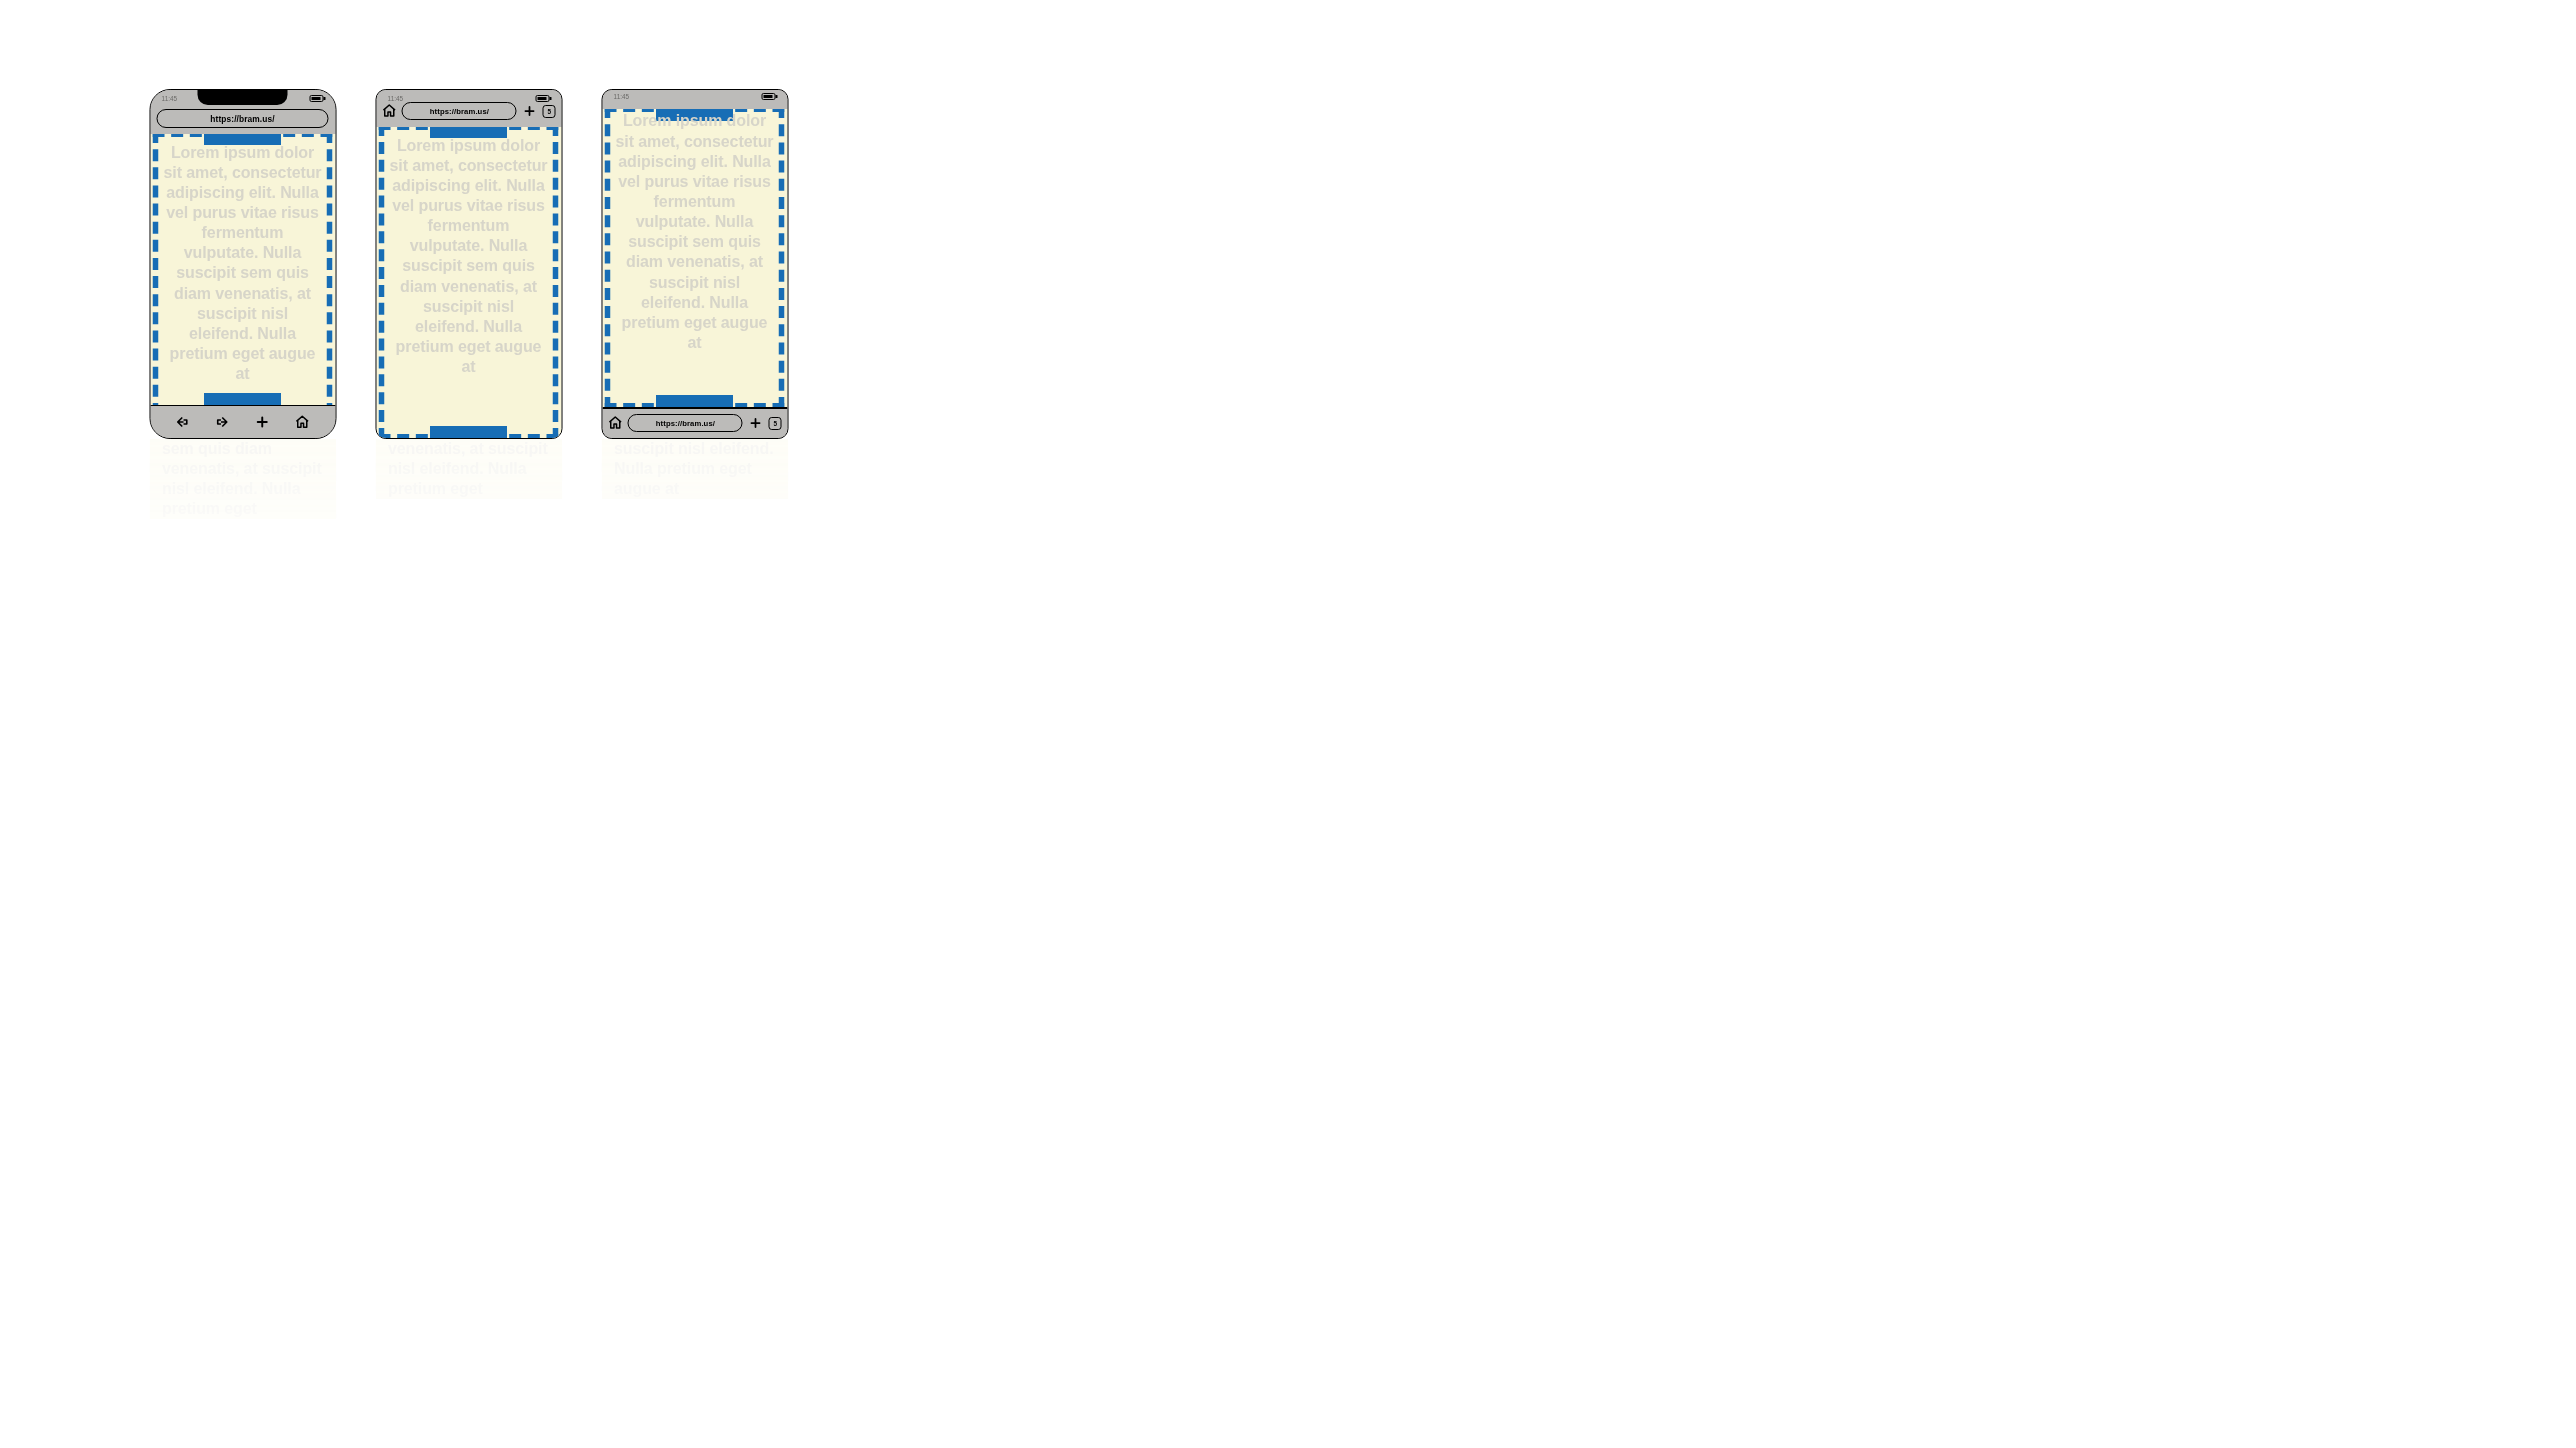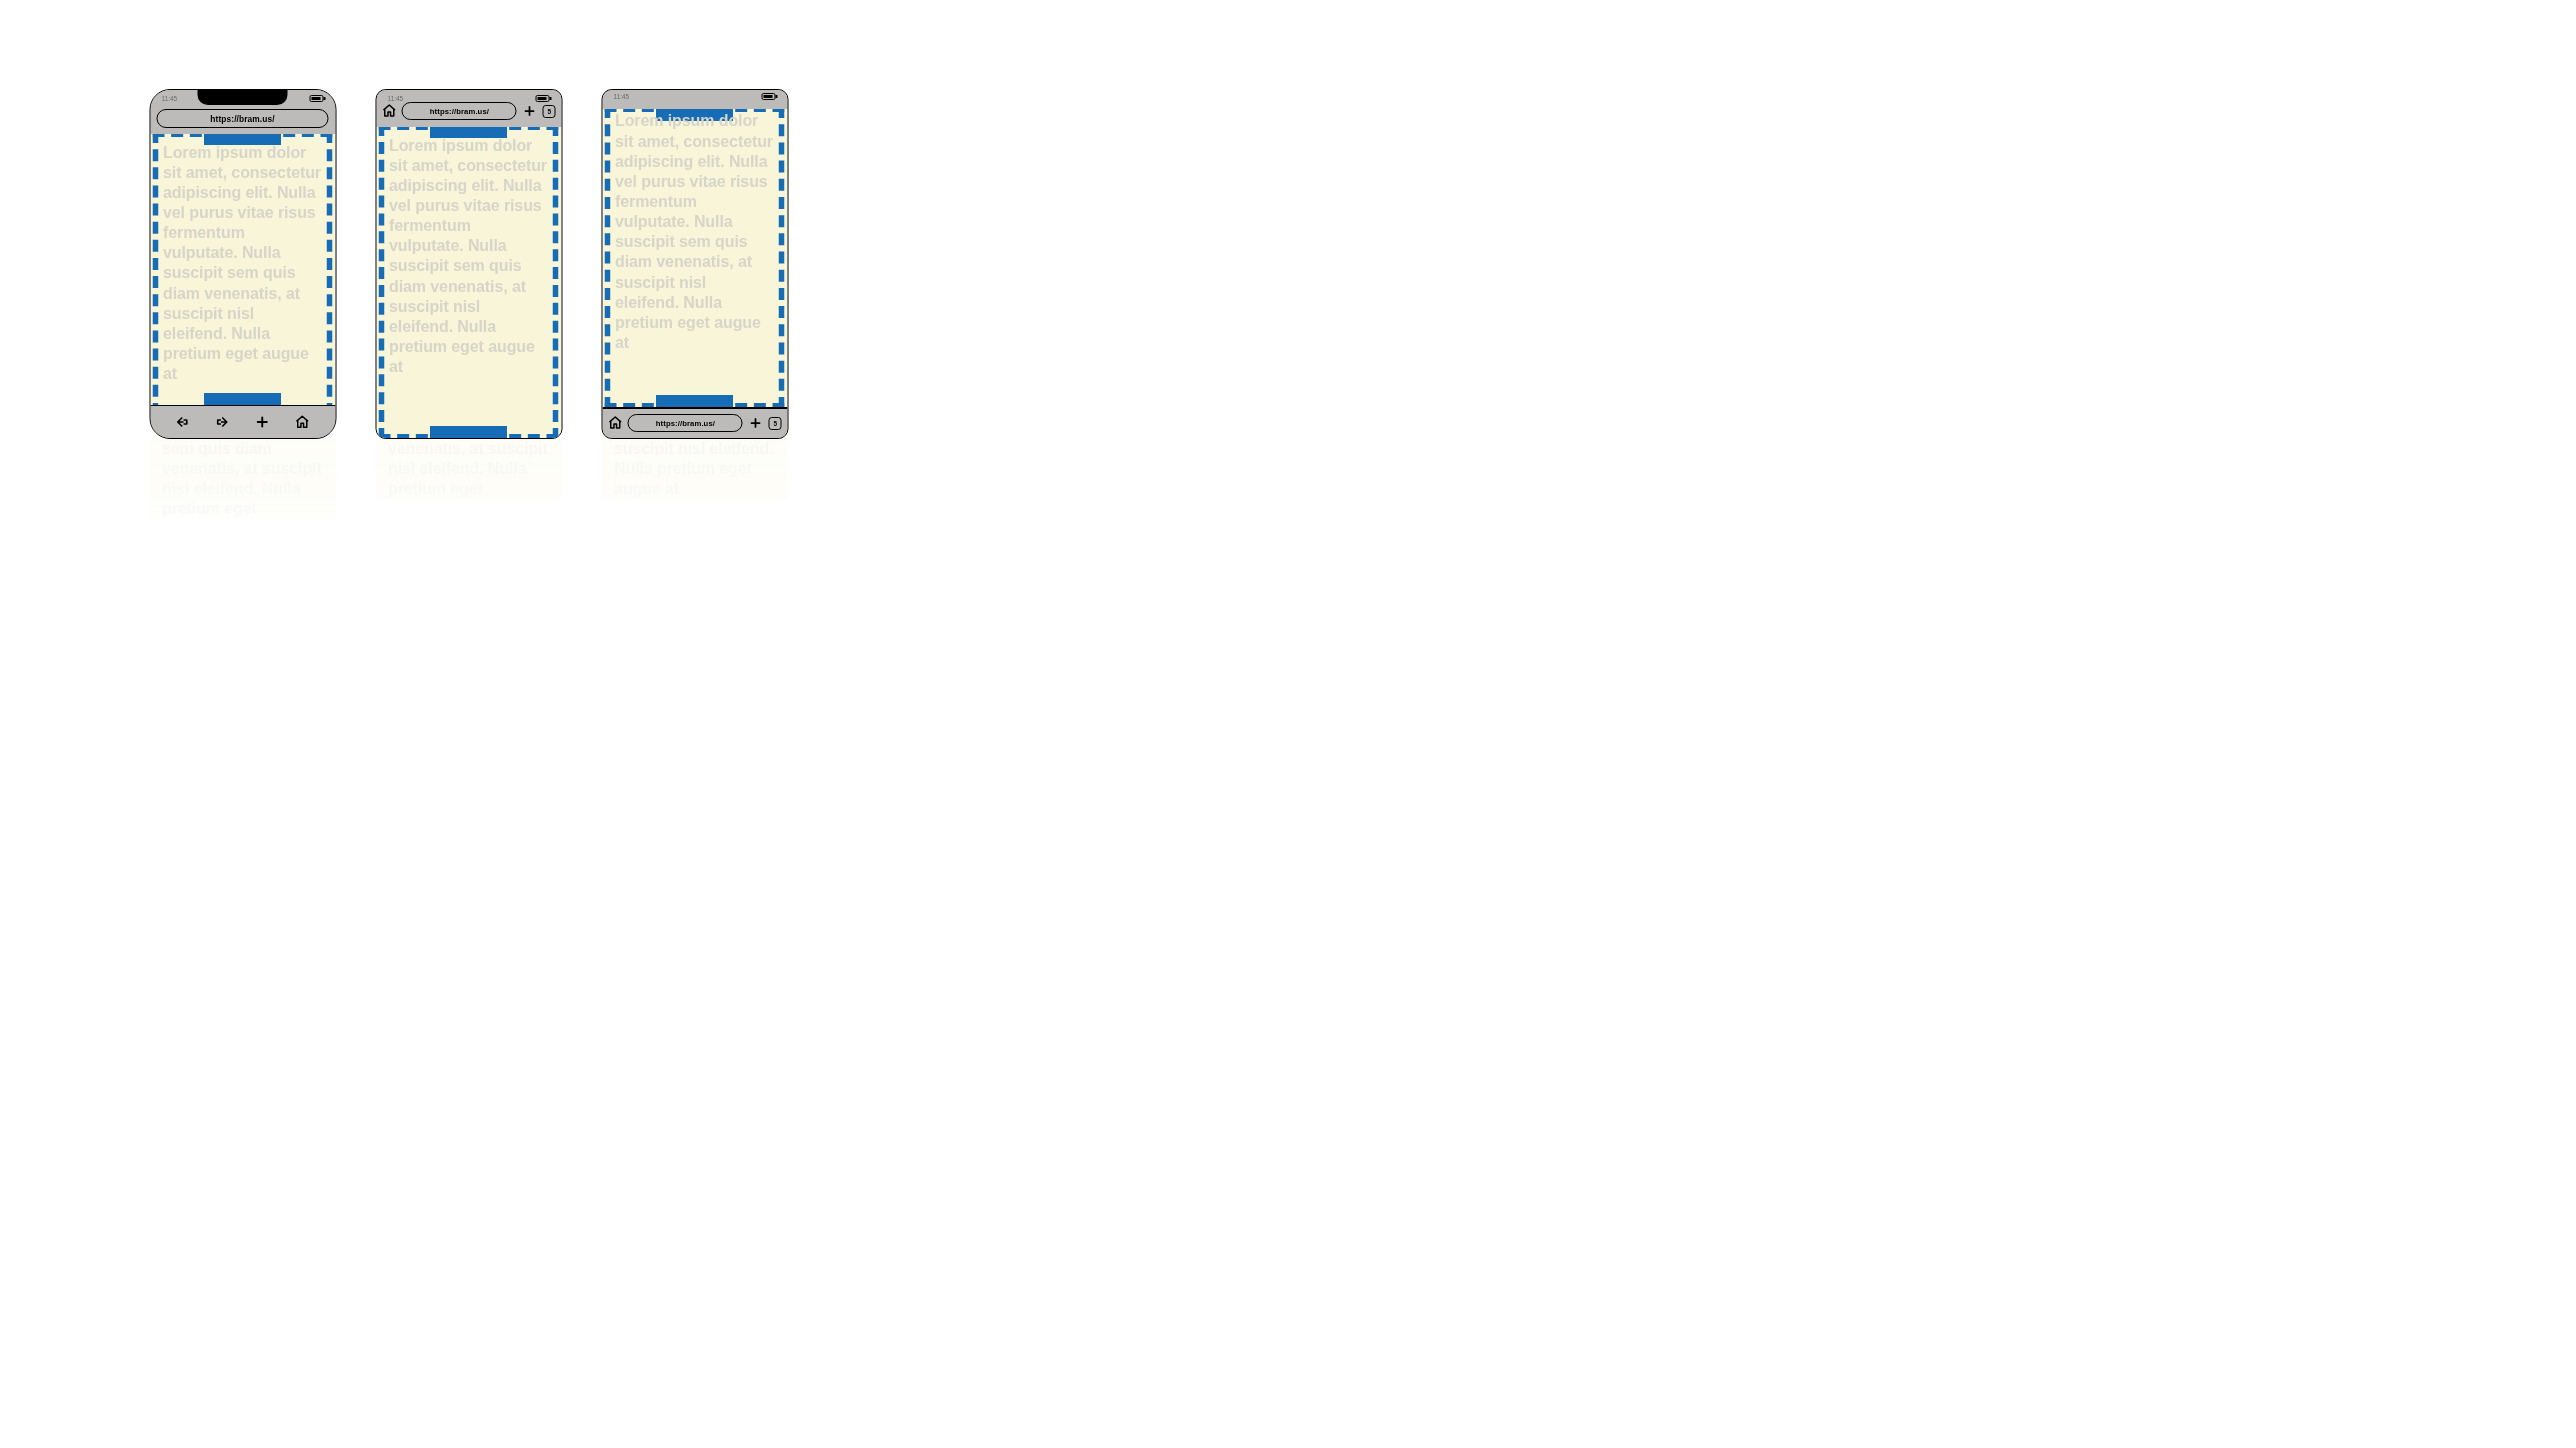--- a/index.html
+++ b/index.html
@@ -161,20 +161,21 @@
   .tab.bottom { bottom: -1.3px; }
   .content-text {
     position: absolute;
     left: 13px; right: 13px;
     top: 9px;
     font-size: 16px;
     line-height: 1.26;
     font-weight: 600;
     color: #d7d5c9;
     letter-spacing: -0.1px;
+    text-align: center;
   }
   .p3 .content-text { top: 2.6px; }
 
   
   .reflection {
     position: absolute;
     top: 100%;
     left: 0; right: 0;
     height: 206px;
     overflow: hidden;

